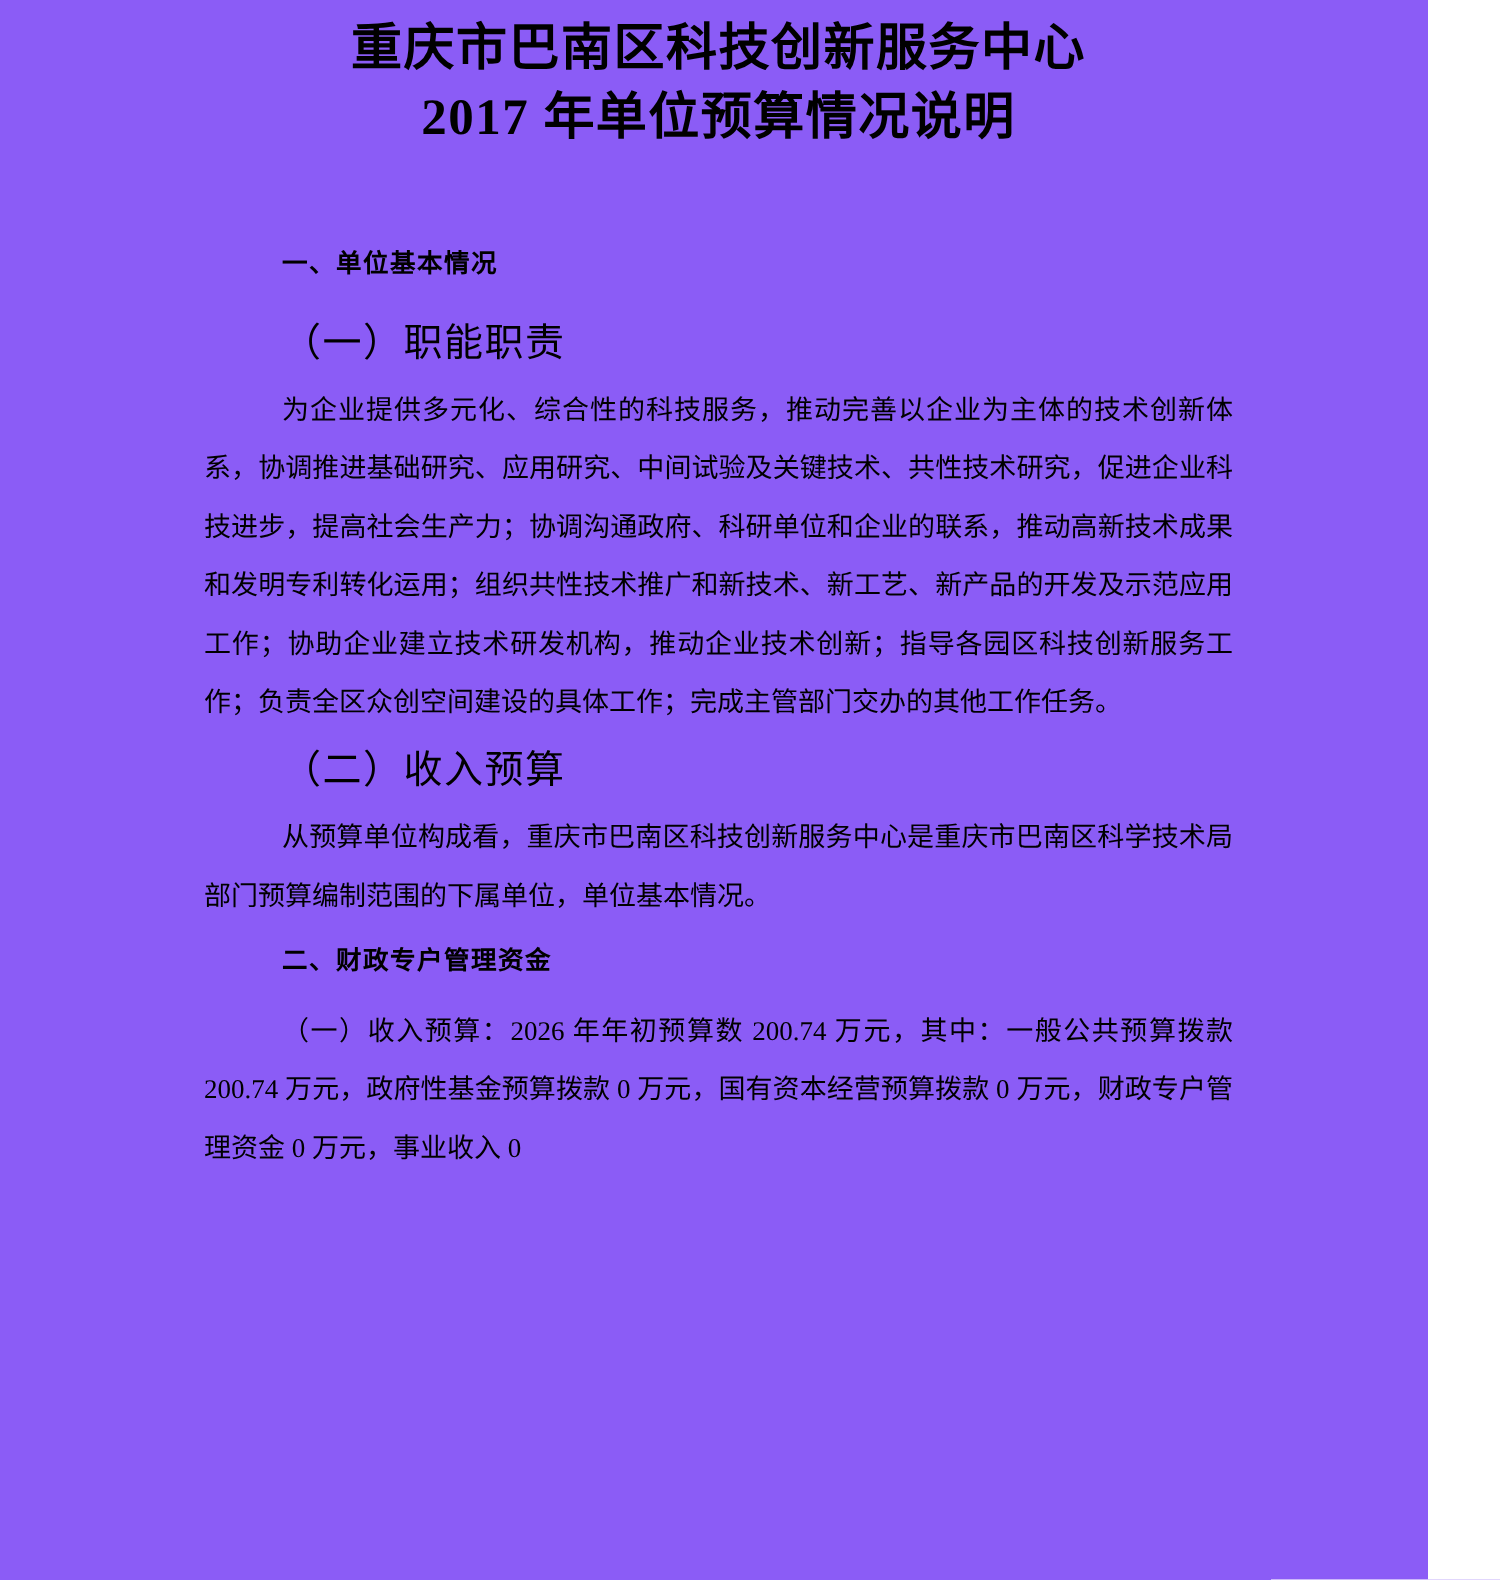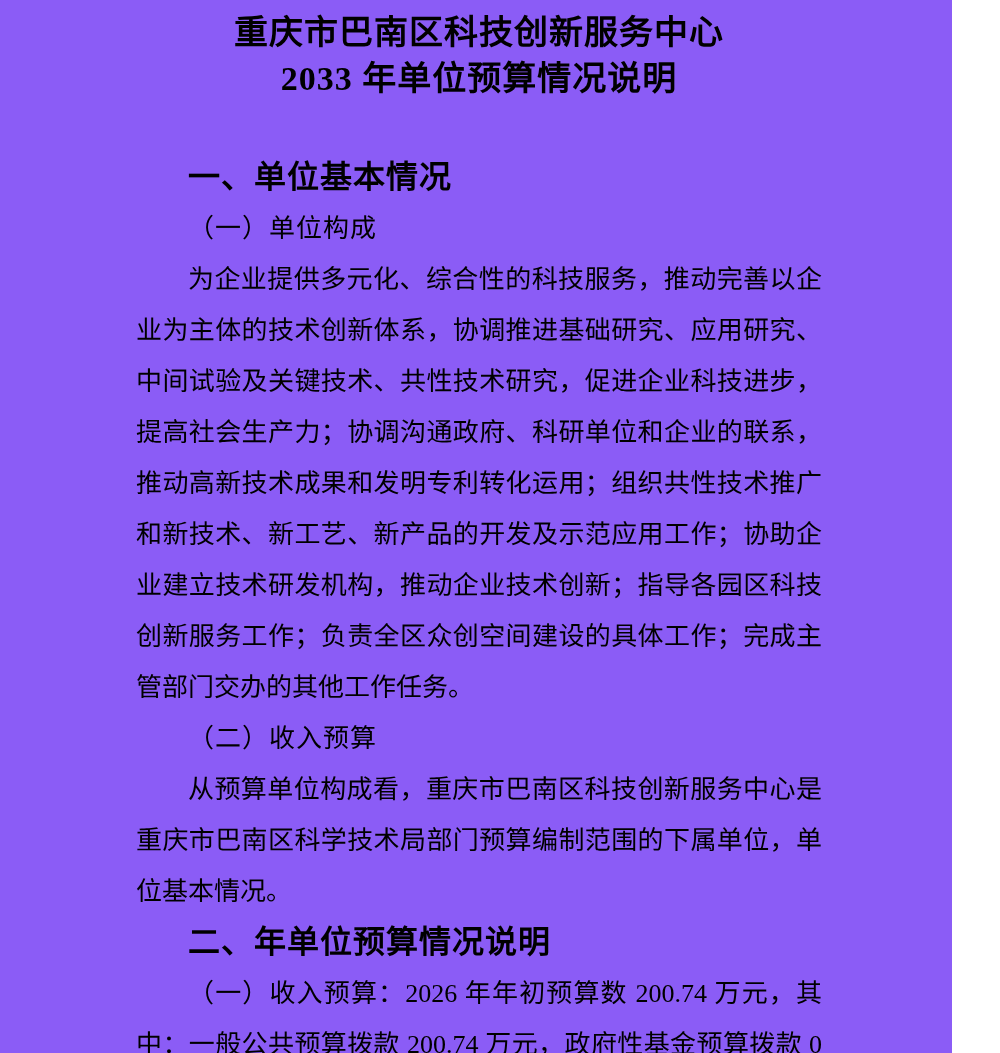--- a/index.html
+++ b/index.html
@@ -30,61 +30,61 @@
   .doc-body {
     font-family: "Liberation Serif", "DejaVu Serif", serif;
     font-size: 26px;
     line-height: 51px;
   }
   .doc-body p {
     margin: 0;
     padding: 0;
   }
   .sec-heading {
-    font-family: Liberation Serif, serif;
+    font-family: Liberation Mono, monospace;
     font-weight: bold;
-    font-size: 32px;
+    font-size: 17px;
     line-height: 51px;
     text-indent: 52px;
     letter-spacing: 1px;
   }
   .subsec-heading {
     font-family: "Liberation Serif", "DejaVu Serif", serif;
     font-size: 26px;
     line-height: 51px;
     text-indent: 52px;
     letter-spacing: 1px;
   }
   .para {
     font-family: "Liberation Serif", "DejaVu Serif", serif;
-    font-size: 26px;
-    line-height: 51px;
+    font-size: 18px;
+    line-height: 39px;
     text-indent: 52px;
     text-align: justify;
   }
 </style>
 </head>
 <body>
 
 <div class="page">
 
   <div class="doc-title">
     <div>重庆市巴南区科技创新服务中心</div>
-    <div>2033 年单位预算情况说明</div>
+    <div>2017 年单位预算情况说明</div>
   </div>
 
   <div class="doc-body">
     <p class="sec-heading">一、单位基本情况</p>
 
-    <p class="subsec-heading">（一）单位构成</p>
+    <p class="subsec-heading">（一）职能职责</p>
 
     <p class="para">为企业提供多元化、综合性的科技服务，推动完善以企业为主体的技术创新体系，协调推进基础研究、应用研究、中间试验及关键技术、共性技术研究，促进企业科技进步，提高社会生产力；协调沟通政府、科研单位和企业的联系，推动高新技术成果和发明专利转化运用；组织共性技术推广和新技术、新工艺、新产品的开发及示范应用工作；协助企业建立技术研发机构，推动企业技术创新；指导各园区科技创新服务工作；负责全区众创空间建设的具体工作；完成主管部门交办的其他工作任务。</p>
 
     <p class="subsec-heading">（二）收入预算</p>
 
     <p class="para">从预算单位构成看，重庆市巴南区科技创新服务中心是重庆市巴南区科学技术局部门预算编制范围的下属单位，单位基本情况。</p>
 
-    <p class="sec-heading">二、年单位预算情况说明</p>
+    <p class="sec-heading">二、财政专户管理资金</p>
 
     <p class="para">（一）收入预算：2026 年年初预算数 200.74 万元，其中：一般公共预算拨款 200.74 万元，政府性基金预算拨款 0 万元，国有资本经营预算拨款 0 万元，财政专户管理资金 0 万元，事业收入 0</p>
   </div>
 
 </div>
 
 </body></html>

